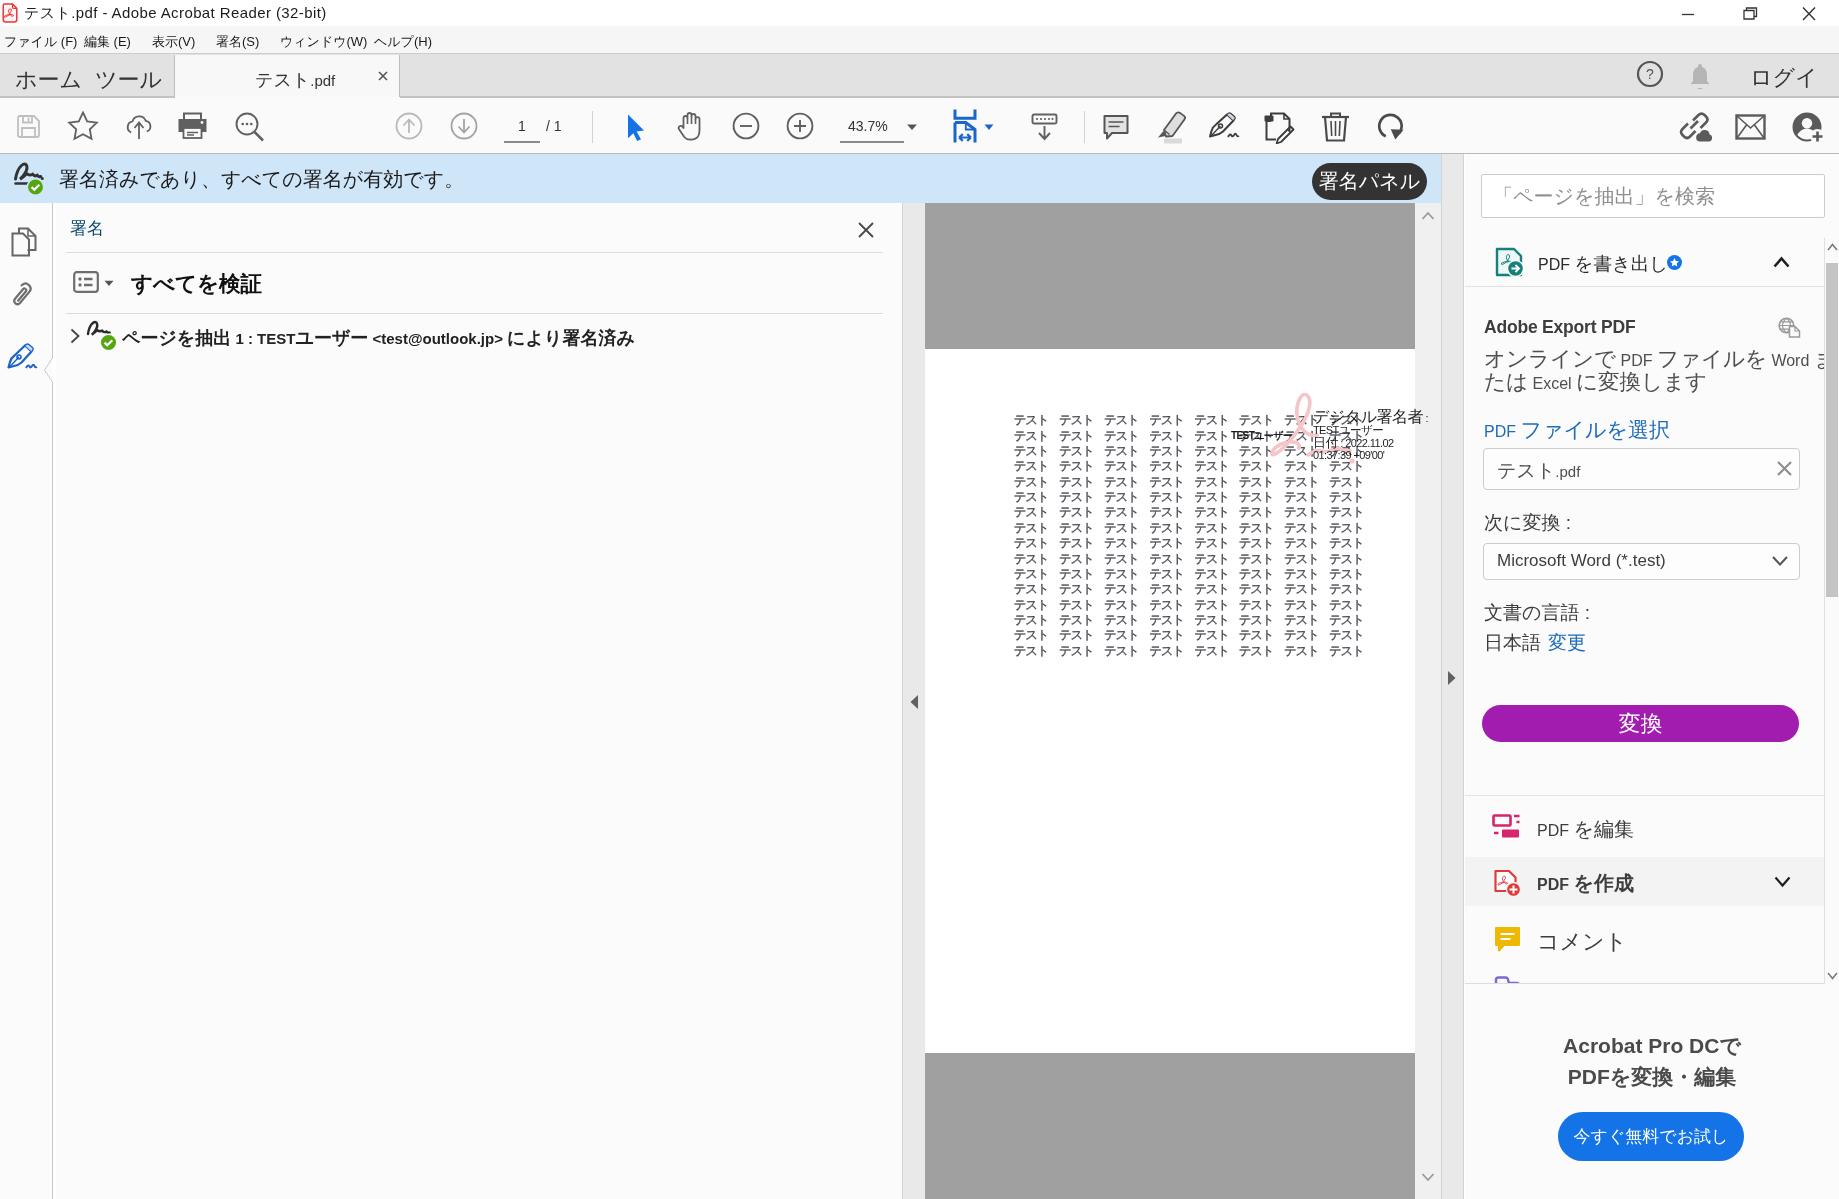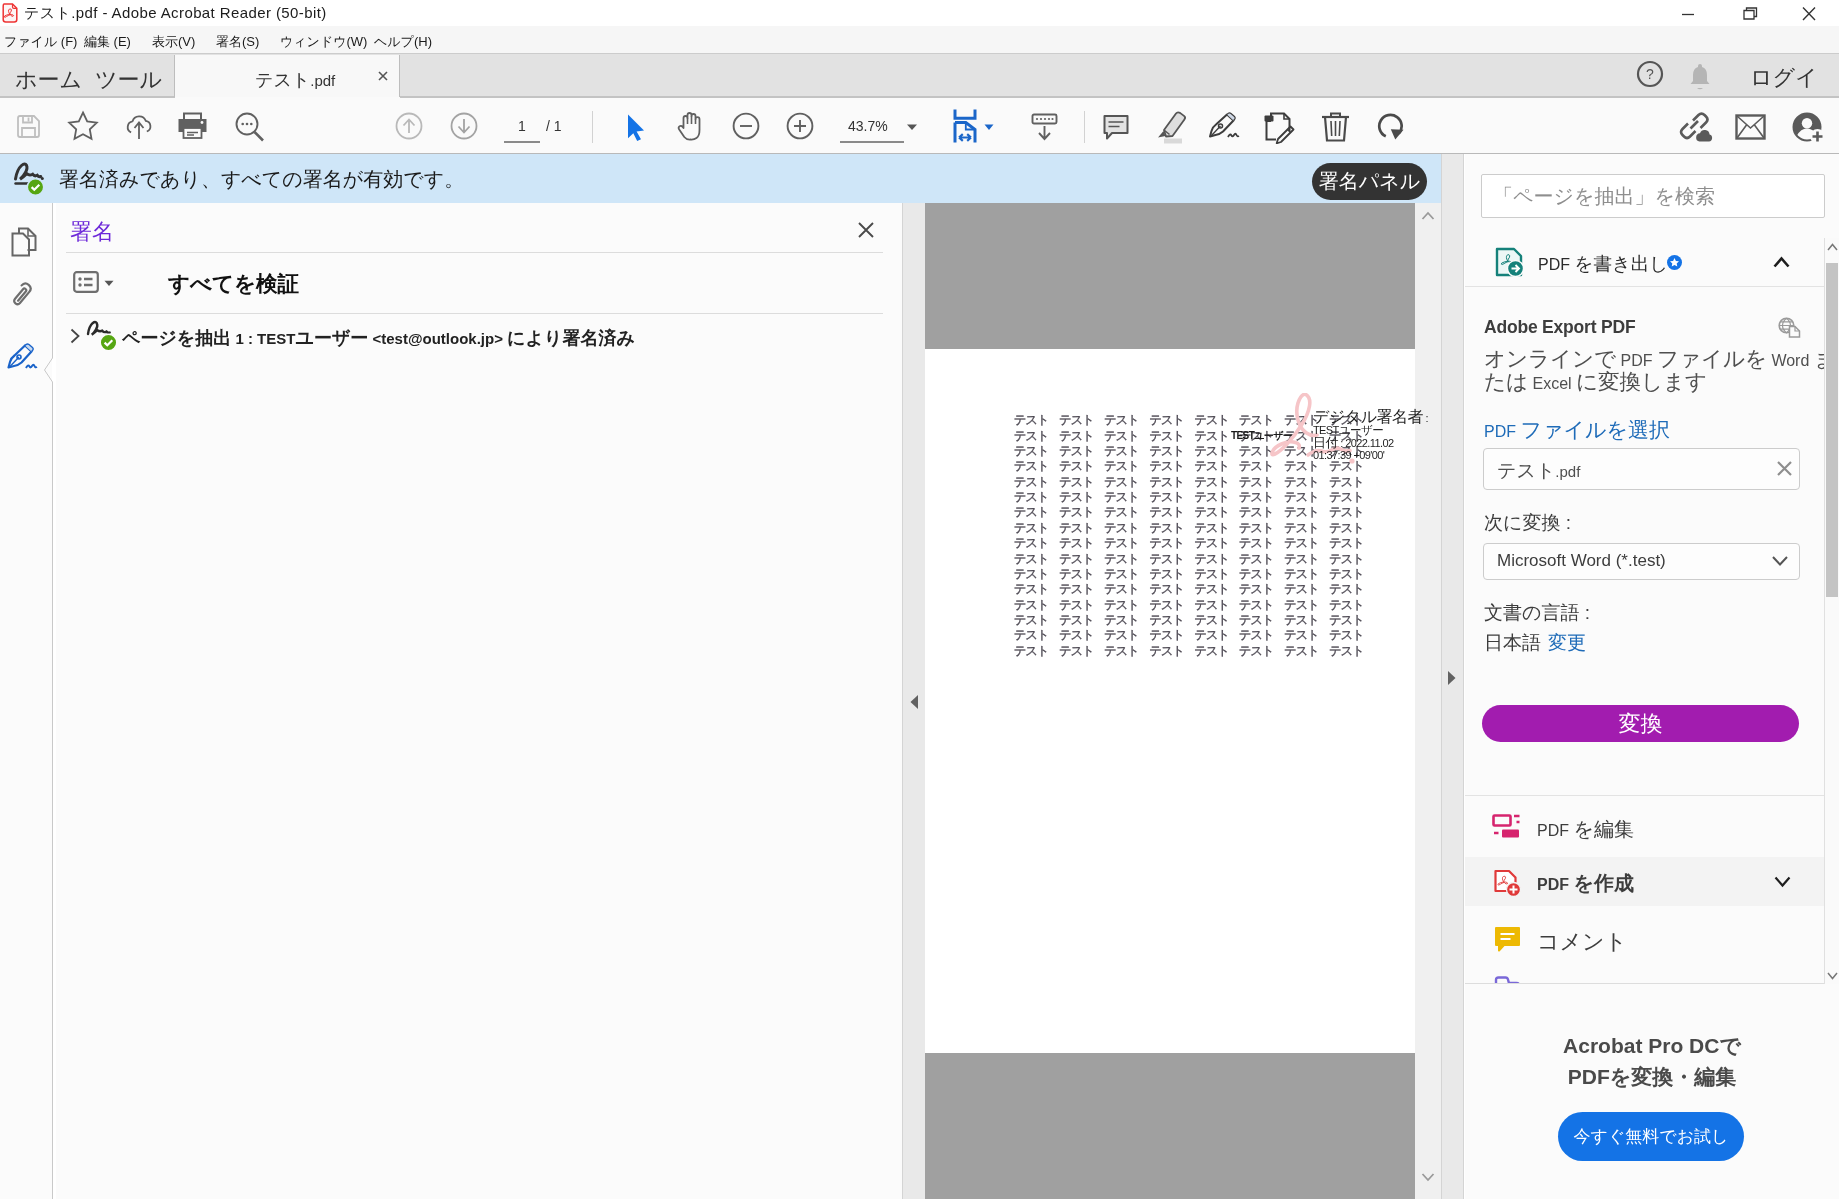--- a/index.html
+++ b/index.html
@@ -8,21 +8,21 @@
 svg{display:block;}
 </style></head>
 <body>
 
 <div class="ab" style="left:0;top:0;width:1839px;height:26px;background:#fff;"></div>
 <svg class="ab" style="left:2px;top:3px" width="16" height="20" viewBox="0 0 16 20">
  <path d="M2.2 1 H10.5 L14.8 5.3 V16.5 Q14.8 19 12.3 19 H3.7 Q1.2 19 1.2 16.5 V3.5 Q1.2 1 2.2 1 Z" fill="#fdf5f5" stroke="#e33" stroke-width="1.5"></path>
  <path d="M10.5 1 L10.5 4 Q10.5 5.3 11.8 5.3 L14.8 5.3" fill="none" stroke="#e33" stroke-width="1.2"></path>
  <path d="M7.6 6.2 q1.5 -.8 1.8 .6 q.2 1.2 -1.2 2.9 q-.6 1.5 -.3 2.2 q-1.6 .4 -3.3 1.6 q-1.9 1.4 -2.4 .4 q-.4 -.9 2.5 -1.8 q1.3 -.5 3.2 -.7 q1.6 -.1 2.9 .5 q1.4 .7 .3 1.3 q-1 .4 -2.4 -.9 q-1.2 -1 -1.8 -2.6 q-.5 -1.5 -.3 -2.6 q.2 -.9 1 -.9 Z" fill="none" stroke="#e33" stroke-width="1"></path>
 </svg>
-<div class="ab" style="left:24px;top:4px;font-size:15px;letter-spacing:0.4px;color:#1c1c1c;">テスト.pdf - Adobe Acrobat Reader (50-bit)</div>
+<div class="ab" style="left:24px;top:4px;font-size:15px;letter-spacing:0.4px;color:#1c1c1c;">テスト.pdf - Adobe Acrobat Reader (32-bit)</div>
 <svg class="ab" style="left:1680px;top:6px" width="140" height="16" viewBox="0 0 140 16">
  <path d="M2 8.5 H14" stroke="#333" stroke-width="1.3" fill="none"></path>
  <path d="M64 4.5 H74 V13 H64 Z M66.5 4.5 V2 H76.5 V10.5 H74" stroke="#333" stroke-width="1.3" fill="none"></path>
  <path d="M123 1.5 L135 14 M135 1.5 L123 14" stroke="#333" stroke-width="1.4" fill="none"></path>
 </svg>
 <div class="ab" style="left:0;top:26px;width:1839px;height:28px;background:#f6f6f6;border-bottom:1px solid #ccc;"></div>
 <div class="ab" style="left:4px;top:33px;font-size:13px;color:#1a1a1a;">ファイル (F)</div>
 <div class="ab" style="left:84px;top:33px;font-size:13px;color:#1a1a1a;">編集 (E)</div>
 <div class="ab" style="left:152px;top:33px;font-size:13px;color:#1a1a1a;">表示(V)</div>
 <div class="ab" style="left:216px;top:33px;font-size:13px;color:#1a1a1a;">署名(S)</div>
@@ -208,35 +208,35 @@
  <path d="M5.5 7 q0-5 5-5 q5 0 5 5 l0 14.5 q0 3.2-3.2 3.2 q-3.2 0-3.2-3.2 L9 9 q0-1.8 1.8-1.8 q1.8 0 1.8 1.8 l0 12" fill="none" stroke="#6e6e6e" stroke-width="2.2" stroke-linecap="round" transform="rotate(40 14 15)"></path>
 </svg>
 <svg class="ab" style="left:7px;top:342px" width="38" height="33" viewBox="0 0 38 33">
  <path d="M18 3.5 L24.5 9.5 L14.5 20.5 q-3.5 3-7.5 3.5 L1.5 25.5 L3 20 q1-4 4.5-6.5 Z" fill="none" stroke="#1a63c9" stroke-width="2.2" stroke-linejoin="round"></path>
  <circle cx="12" cy="15" r="2" fill="none" stroke="#1a63c9" stroke-width="1.6"></circle>
  <path d="M12 15 L2.5 25" stroke="#1a63c9" stroke-width="1.4"></path>
  <path d="M18 3.5 q2-2.5 4-1 l3.5 3 q1.8 1.8-1 4" fill="#c8d9ee" stroke="#1a63c9" stroke-width="1.4"></path>
  <path d="M19 26 q2-4 3.5-1.5 q1 2 2.5-.5 q1.5-2.5 2.5 0 q.8 2 2.5 1" fill="none" stroke="#1a63c9" stroke-width="2"></path>
 </svg>
 <div class="ab" style="left:56px;top:203px;width:846px;height:996px;background:#fbfbfb;"></div>
-<div class="ab" style="left:70px;top:217px;font-size:22px;color:#6d28d9;">署名</div>
+<div class="ab" style="left:70px;top:217px;font-size:17px;color:#0c4a6e;">署名</div>
 <svg class="ab" style="left:857px;top:221px" width="18" height="18" viewBox="0 0 18 18">
  <path d="M2 2 L16 16 M16 2 L2 16" stroke="#4a4a4a" stroke-width="1.9"></path>
 </svg>
 <div class="ab" style="left:66px;top:252px;width:817px;height:1px;background:#dcdcdc;"></div>
 <svg class="ab" style="left:73px;top:271px" width="26" height="22" viewBox="0 0 26 22">
  <rect x="1.2" y="1.2" width="23.6" height="19.6" rx="2.5" fill="none" stroke="#6e6e6e" stroke-width="2.2"></rect>
  <circle cx="7" cy="8" r="1.7" fill="#6e6e6e"></circle>
     <circle cx="7" cy="14" r="1.7" fill="#6e6e6e"></circle>
  <path d="M11 8 h8.5 M11 14 h8.5" stroke="#6e6e6e" stroke-width="2.4"></path>
 </svg>
 <svg class="ab" style="left:104px;top:280px" width="10" height="7" viewBox="0 0 10 7">
     <path d="M0.5 0.8 L5 6 L9.5 0.8 Z" fill="#555"></path>
   </svg>
-<div class="ab" style="left:131px;top:269px;font-size:21.5px;font-weight:bold;color:#111;margin-left:37px;">すべてを検証</div>
+<div class="ab" style="left:131px;top:269px;font-size:21.5px;font-weight:bold;color:#111;">すべてを検証</div>
 <div class="ab" style="left:66px;top:313px;width:817px;height:1px;background:#dcdcdc;"></div>
 <svg class="ab" style="left:69px;top:328px" width="12" height="16" viewBox="0 0 12 16">
     <path d="M2.5 1.5 L9.5 8 L2.5 14.5" fill="none" stroke="#444" stroke-width="1.8"></path>
   </svg>
 <svg class="ab" style="left:86px;top:318px" width="32" height="34" viewBox="0 0 32 34">
  <path d="M2 16 q1-7.5 4.6-10.8 q2.8-2.3 4.2 0 q1.4 2.6-.9 6.5 q-2 3.5-4.2 5.1 q3.2-2.3 5.6-4.6 q2.3 1.8 5 .5 q1.8 2.3 4.2 .9 q1.4 1.8 3.2 .9" fill="none" stroke="#2b2b2b" stroke-width="2.4" stroke-linecap="round"></path>
  <circle cx="22.5" cy="24.5" r="8.3" fill="#56a612" stroke="#fbfbfb" stroke-width="1.5"></circle>
  <path d="M18.6 24.6 l2.7 2.7 l5-5" fill="none" stroke="#fff" stroke-width="2.2"></path>
 </svg>
 <div class="ab" style="left:122px;top:326px;font-size:15px;font-weight:bold;color:#222;"><span style="font-size:18px">ページを抽出</span> 1 : TEST<span style="font-size:18px">ユーザー</span> &lt;test@outlook.jp&gt; <span style="font-size:18px">により署名済み</span></div>

